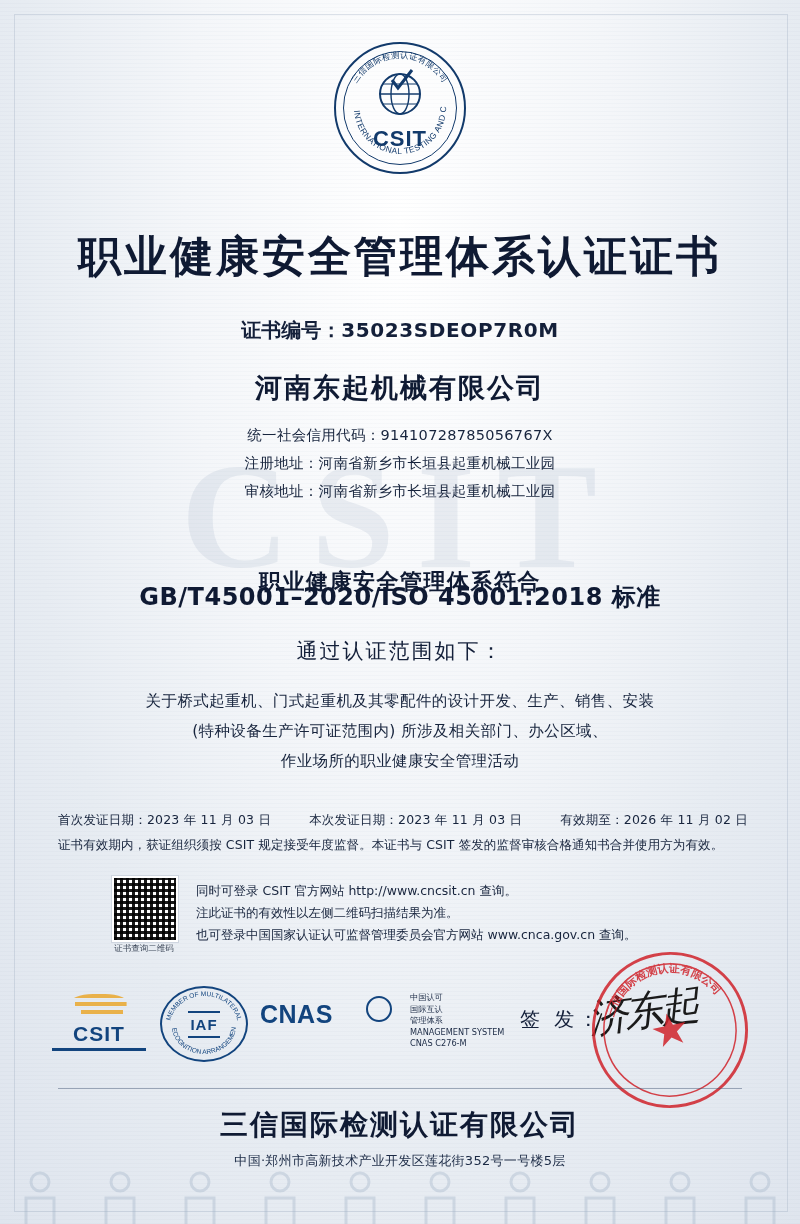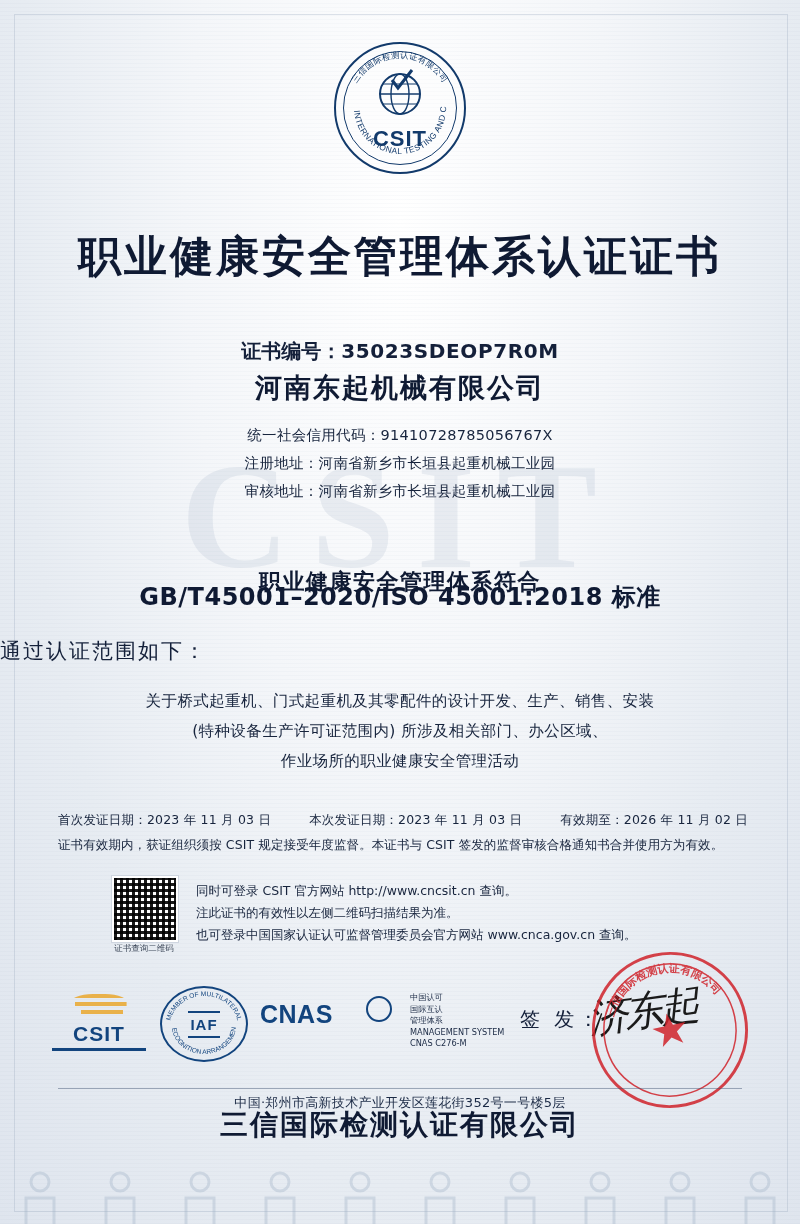--- a/index.html
+++ b/index.html
@@ -108,21 +108,21 @@
     left: 0; right: 0;
     text-align: center;
     font-size: 43px;
     font-weight: bold;
     color: #0f1a33;
     letter-spacing: 3px;
     font-family: "DejaVu Sans", sans-serif;
   }
   .cert-no {
     position: absolute;
-    top: 338px;
+    top: 317px;
     left: 0; right: 0;
     text-align: center;
     font-size: 20px;
     font-weight: bold;
     color: #14203a;
   }
   .cert-no .val { letter-spacing: 0.6px; }
 
   .company {
     position: absolute;
@@ -164,20 +164,21 @@
     text-align: center;
     font-size: 24px;
     font-weight: bold;
     color: #0f1a33;
     letter-spacing: 0.5px;
   }
   .scope-head {
     position: absolute;
     top: 637px;
     left: 0; right: 0;
+    text-align: center;
     font-size: 21px;
     color: #14203a;
     letter-spacing: 2px;
   }
   .scope-body {
     position: absolute;
     top: 686px;
     left: 0; right: 0;
     text-align: center;
     font-size: 15.5px;
@@ -356,21 +357,21 @@
     top: 1106px;
     left: 0; right: 0;
     text-align: center;
     font-size: 28px;
     font-weight: bold;
     color: #0f1a33;
     letter-spacing: 2px;
   }
   .footer-addr {
     position: absolute;
-    top: 1094px;
+    top: 1152px;
     left: 0; right: 0;
     text-align: center;
     font-size: 13px;
     color: #1b2a45;
     letter-spacing: 0.3px;
   }
   .footer-people {
     position: absolute;
     left: 0; right: 0;
     bottom: 0;

